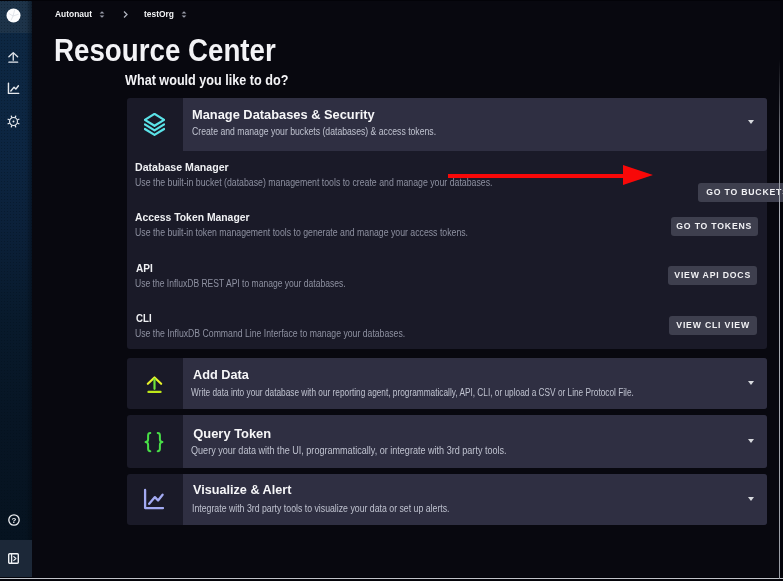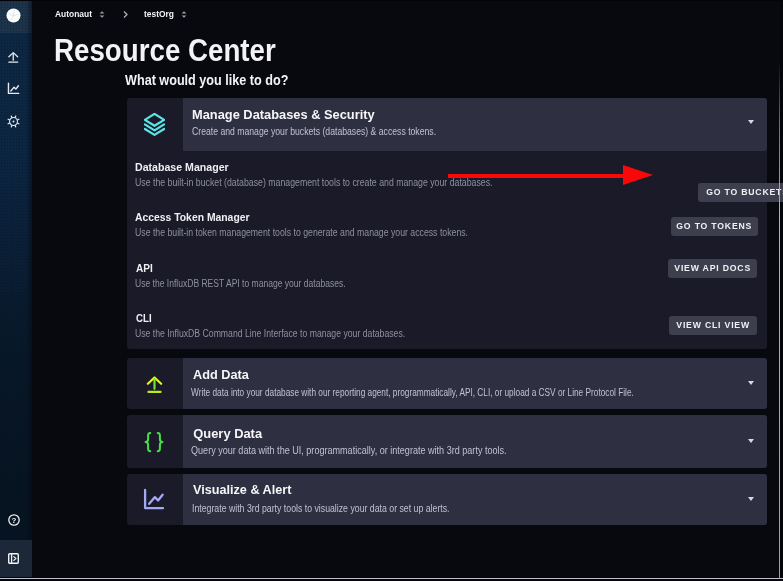--- a/index.html
+++ b/index.html
@@ -69,21 +69,21 @@
 <div class="txt rtitle" style="left:135.4px; top:161.96px; transform:scaleX(0.922);">Database Manager</div>
 <div class="txt rdesc" style="left:135.4px; top:178.1px; transform:scaleX(0.875);">Use the built-in bucket (database) management tools to create and manage your databases.</div>
 <div class="btn" style="left:665.5px; top:183px; width:100px;margin-left:32px;">GO TO BUCKETS</div>
 
 <div class="txt rtitle" style="left:135.4px; top:212.2px; transform:scaleX(0.902);">Access Token Manager</div>
 <div class="txt rdesc" style="left:135.4px; top:228.35px; transform:scaleX(0.872);">Use the built-in token management tools to generate and manage your access tokens.</div>
 <div class="btn" style="left:671px; top:217px; width:86.5px;">GO TO TOKENS</div>
 
 <div class="txt rtitle" style="left:135.9px; top:262.5px; transform:scaleX(0.875);">API</div>
 <div class="txt rdesc" style="left:135.4px; top:278.6px; transform:scaleX(0.854);">Use the InfluxDB REST API to manage your databases.</div>
-<div class="btn" style="left:667.8px; top:259px; width:89.7px;">VIEW API DOCS</div>
+<div class="btn" style="left:667.8px; top:266px; width:89.7px;">VIEW API DOCS</div>
 
 <div class="txt rtitle" style="left:135.9px; top:312.7px; transform:scaleX(0.84);">CLI</div>
 <div class="txt rdesc" style="left:135.4px; top:328.85px; transform:scaleX(0.868);">Use the InfluxDB Command Line Interface to manage your databases.</div>
 <div class="btn" style="left:668.8px; top:316.2px; width:88.7px;">VIEW CLI VIEW</div>
 
 <div class="abs" style="left:448px; top:173.9px; width:176px; height:4.4px; background:#f80808;"></div>
 <div class="abs" style="left:623px; top:165.1px; width:0; height:0; border-top:10.85px solid transparent; border-bottom:10.85px solid transparent; border-left:30px solid #f80808;"></div>
 
 <svg class="abs" style="left:144.3px; top:113.2px;" width="21" height="22.8" viewBox="0 0 24 26" fill="none" stroke="#5be3e8" stroke-width="2.6" stroke-linejoin="round" stroke-linecap="round">
   <path d="M12 1 L23 7.8 L12 14.6 L1 7.8 Z"></path>
@@ -95,21 +95,21 @@
 <div class="txt csub" style="left:191.3px; top:387.65px; transform:scaleX(0.804);">Write data into your database with our reporting agent, programmatically, API, CLI, or upload a CSV or Line Protocol File.</div>
 <div class="caret" style="left:747.9px; top:381.2px;"></div>
 <svg class="abs" style="left:145px; top:374.5px;" width="19" height="19" viewBox="0 0 20 20" fill="none">
   <g stroke="#cdea20" stroke-width="2.3" stroke-linecap="round" stroke-linejoin="round">
     <path d="M3 9.2 L10 2.6 L17 9.2" stroke="#e8f22b"></path>
     <path d="M10 4.2 L10 14.6" stroke="#6fe43a"></path>
     <path d="M3.6 17.8 L16.4 17.8" stroke="#bee819"></path>
   </g>
 </svg>
 
-<div class="txt ctitle" style="left:193.3px; top:427.6px; transform:scaleX(1.0);">Query Data</div>
+<div class="txt ctitle" style="left:193.3px; top:427.6px; transform:scaleX(1.0);">Query Token</div>
 <div class="txt csub" style="left:191px; top:446.35px; transform:scaleX(0.88);">Query your data with the UI, programmatically, or integrate with 3rd party tools.</div>
 <div class="caret" style="left:747.9px; top:439.2px;"></div>
 <svg class="abs" style="left:143px; top:432px;" width="22" height="21" viewBox="0 0 22 21" fill="none" stroke="#48de47" stroke-width="2" stroke-linecap="round" stroke-linejoin="round">
   <path d="M7.3 1 C5.5 1 5.1 1.8 5.1 3.4 L5.1 7.2 C5.1 9.1 4 9.9 2.6 10.1 C4 10.3 5.1 11.1 5.1 13 L5.1 16.8 C5.1 18.4 5.5 19.2 7.3 19.2"></path>
   <path d="M14.7 1 C16.5 1 16.9 1.8 16.9 3.4 L16.9 7.2 C16.9 9.1 18 9.9 19.4 10.1 C18 10.3 16.9 11.1 16.9 13 L16.9 16.8 C16.9 18.4 16.5 19.2 14.7 19.2"></path>
 </svg>
 
 <div class="txt ctitle" style="left:193.3px; top:484.2px; transform:scaleX(0.981);">Visualize &amp; Alert</div>
 <div class="txt csub" style="left:192px; top:503.65px; transform:scaleX(0.849);">Integrate with 3rd party tools to visualize your data or set up alerts.</div>
 <div class="caret" style="left:747.9px; top:497.2px;"></div>

